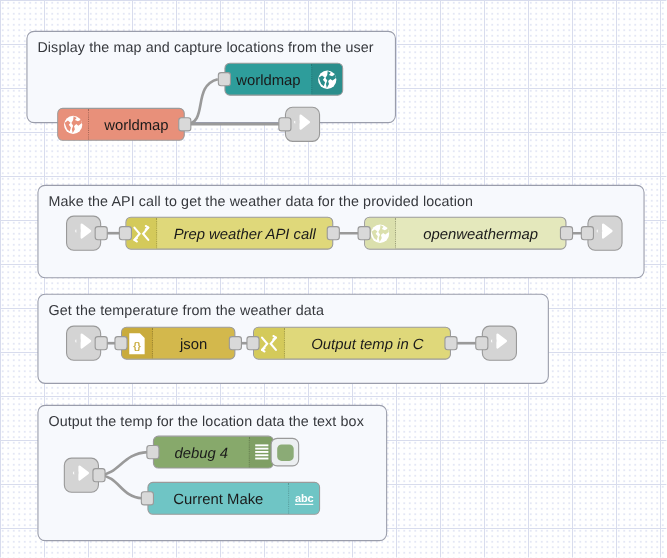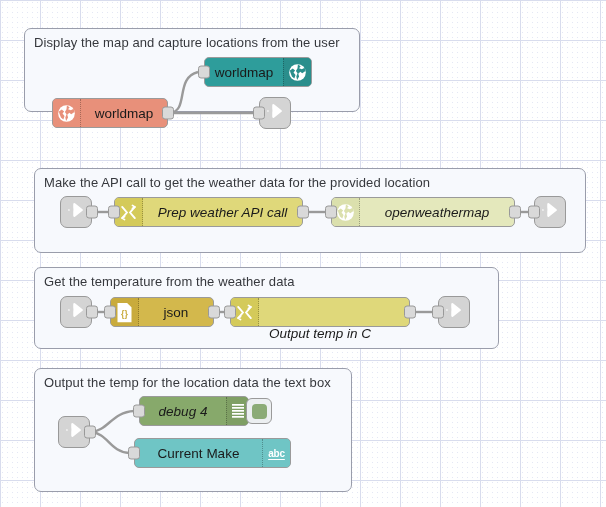--- a/index.html
+++ b/index.html
@@ -260,21 +260,21 @@
     <div class="icon-box left" style="background:#c9ab3c;">
       <svg width="19" height="21" viewBox="0 0 20 24">
         <path d="M2 1 h11 l5 5 v17 H2 Z" fill="#ffffff"></path>
         <text x="10" y="17" font-family="Liberation Sans, sans-serif" font-size="10" font-weight="bold" fill="#c9ab3c" text-anchor="middle">{}</text>
       </svg>
     </div>
     <div class="label">json</div>
     <div class="port out"></div>
   </div>
 
-  <div class="node" style="left:230px; top:297px; width:180px; background:#dfd87a;flex-direction:column;">
+  <div class="node" style="left:230px; top:297px; width:180px; background:#dfd87a;">
     <div class="port in"></div>
     <div class="icon-box left" style="background:#d4ca5a;">
       <svg width="19" height="19" viewBox="0 0 24 24">
         <path d="M4 5 L10 12 L4 19 M20 5 L14 12 L20 19" stroke="#ffffff" stroke-width="2.4" fill="none" stroke-linecap="round"></path>
         <path d="M17 3 L20 5 L17 7" stroke="#ffffff" stroke-width="2.2" fill="none" stroke-linecap="round" stroke-linejoin="round"></path>
         <path d="M7 17 L4 19 L7 21" stroke="#ffffff" stroke-width="2.2" fill="none" stroke-linecap="round" stroke-linejoin="round"></path>
       </svg>
     </div>
     <div class="label italic">Output temp in C</div>
     <div class="port out"></div>

